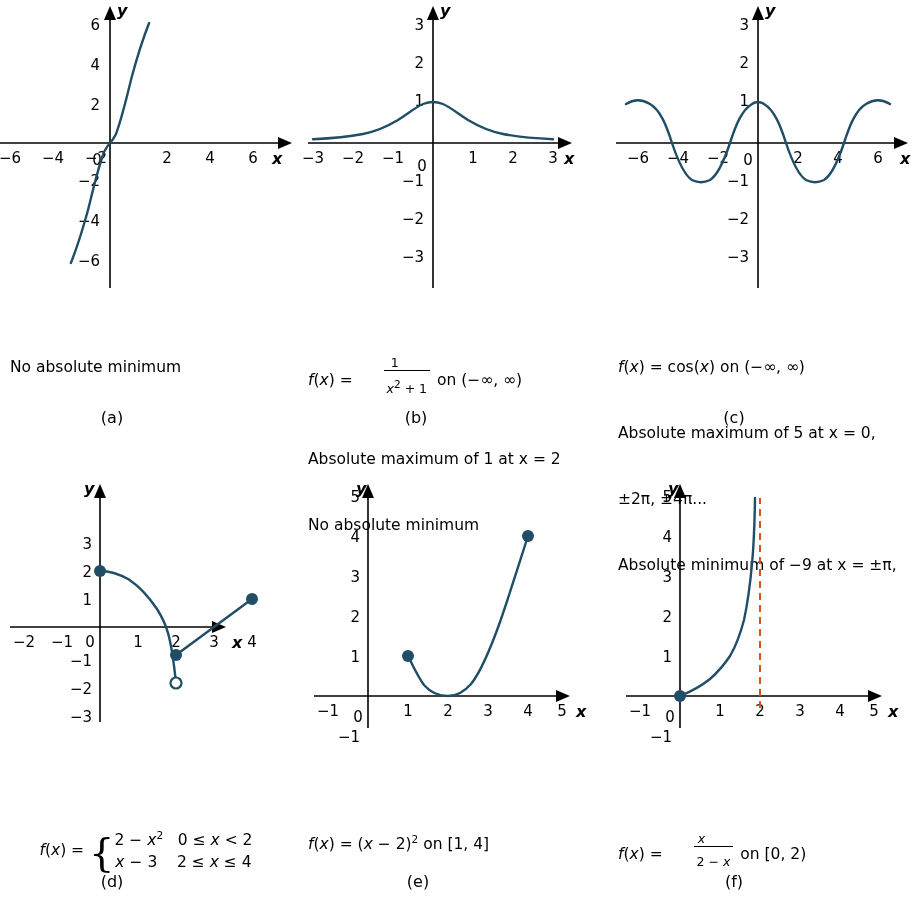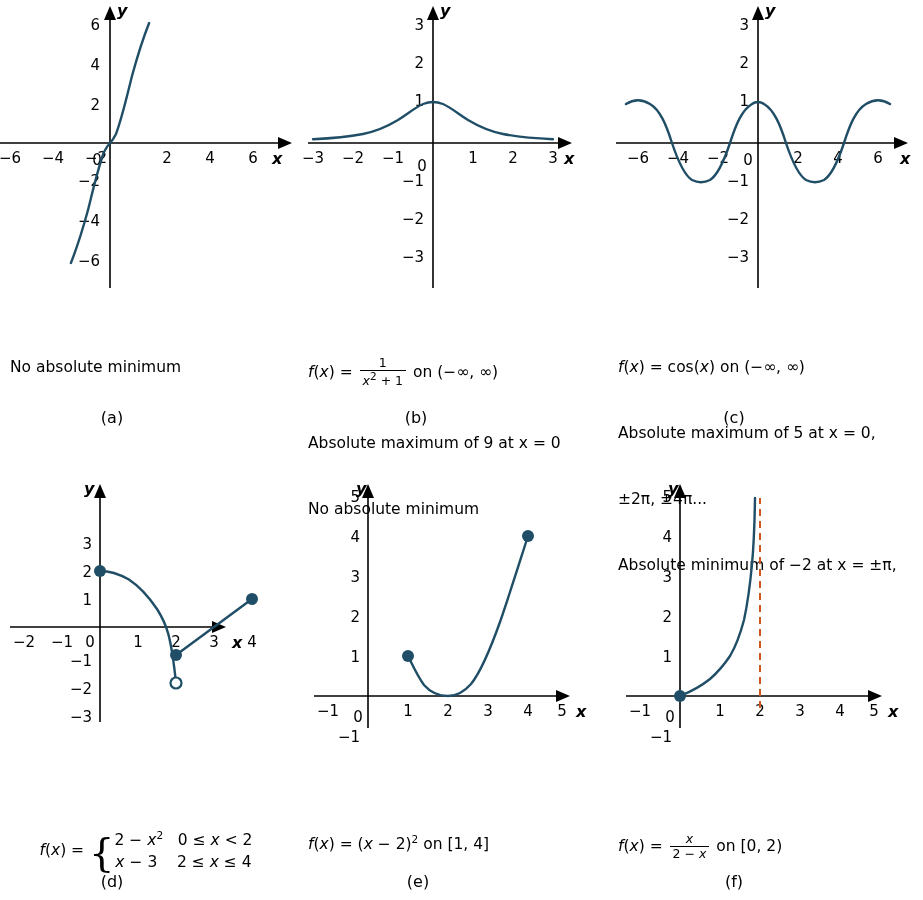--- a/index.html
+++ b/index.html
@@ -21,21 +21,21 @@
   .doto{fill:#ffffff;stroke:#1f4e66;stroke-width:2.2;}
   .tick{font-size:15px;fill:#000;font-family:"DejaVu Sans","Liberation Sans",sans-serif;}
   .axlabel{font-size:16px;font-weight:bold;font-style:italic;fill:#000;font-family:"DejaVu Sans","Liberation Sans",sans-serif;}
   .caption{
     font-size:15.5px;line-height:1.42;white-space:pre-wrap;
   }
   .caption .it{font-style:italic;}
   .sup{font-size:10.5px;vertical-align:super;}
   .frac{display:inline-block;vertical-align:middle;text-align:center;line-height:1.12;margin:0 2px;}
   .frac .num{display:block;font-size:12.5px;padding:0 3px;}
-  .frac .den{display:block;font-size:12.5px;border-top:1.4px solid #000;padding:0 3px;}
+  .frac .den{display:block;font-size:12.5px;border-top:1.4px solid #000;padding:8px 3px;margin-left:24px;}
   .letter{
     position:absolute;font-size:16px;text-align:center;width:60px;
   }
   .brace{
     display:inline-block;font-size:40px;line-height:0.9;vertical-align:middle;
     transform:translateY(1px);font-family:"DejaVu Serif","Liberation Serif",serif;
   }
   .pw{display:inline-block;vertical-align:middle;font-size:15.5px;line-height:1.4;text-align:center;}
   .pw .row{white-space:pre;}
 </style>
@@ -109,21 +109,21 @@
           <text x="124" y="224">−2</text>
           <text x="124" y="262">−3</text>
         </g>
         <text class="axlabel" x="264" y="164">x</text>
         <text class="axlabel" x="140" y="16">y</text>
         <path class="curve" d="M 13 139.2 C 33 138.3 50 136.5 63 134 C 78 131 88 126 98 120 C 108 113.5 116 107 123 104 C 127 102.5 130 102 133 102 C 136 102 139 102.5 143 104 C 150 107 158 113.5 168 120 C 178 126 188 131 203 134 C 216 136.5 233 138.3 253 139.2"></path>
       </svg>
     </div>
     <div class="caption" style="margin:22px 0 0 8px;">
       <div><span class="it">f</span>(<span class="it">x</span>) = <span class="frac"><span class="num">1</span><span class="den"><span class="it">x</span><span class="sup">2</span> + 1</span></span> on (−∞, ∞)</div>
-      <div>Absolute maximum of 9 at x = 0</div>
+      <div>Absolute maximum of 1 at x = 2</div>
       <div>No absolute minimum</div>
     </div>
     <div class="letter" style="left:86px;top:408px;">(b)</div>
   </div>
 
   <div class="panel" style="left:612px;top:0px;width:311px;">
     <div class="plot">
       <svg width="311" height="290" viewBox="0 0 311 290">
         <g class="axis">
           <line x1="4" y1="143" x2="282" y2="143"></line>
@@ -150,21 +150,21 @@
         </g>
         <text class="axlabel" x="288" y="164">x</text>
         <text class="axlabel" x="153" y="16">y</text>
         <path class="curve" d="M 14 104 C 22 99 30 99 38 104 C 48 110 54 124 60 143 C 66 161 72 175 80 180 C 86 183 92 183 98 180 C 106 175 112 161 118 143 C 124 124 130 110 140 104 C 142 102.5 144 102 146 102 C 148 102 150 102.5 152 104 C 162 110 168 124 174 143 C 180 161 186 175 194 180 C 200 183 206 183 212 180 C 220 175 226 161 232 143 C 238 124 244 110 254 104 C 262 99 270 99 278 104"></path>
       </svg>
     </div>
     <div class="caption" style="margin:22px 0 0 6px;">
       <div><span class="it">f</span>(<span class="it">x</span>) = cos(<span class="it">x</span>) on (−∞, ∞)</div>
       <div>Absolute maximum of 5 at x = 0,</div>
       <div>±2π, ±4π...</div>
-      <div>Absolute minimum of −2 at x = ±π,</div>
+      <div>Absolute minimum of −9 at x = ±π,</div>
     </div>
     <div class="letter" style="left:92px;top:408px;">(c)</div>
   </div>
 
   <div class="panel" style="left:0px;top:472px;width:300px;">
     <div class="plot">
       <svg width="300" height="260" viewBox="0 0 300 260">
 
         <g class="axis">
           <line x1="10" y1="155" x2="212" y2="155"></line>

